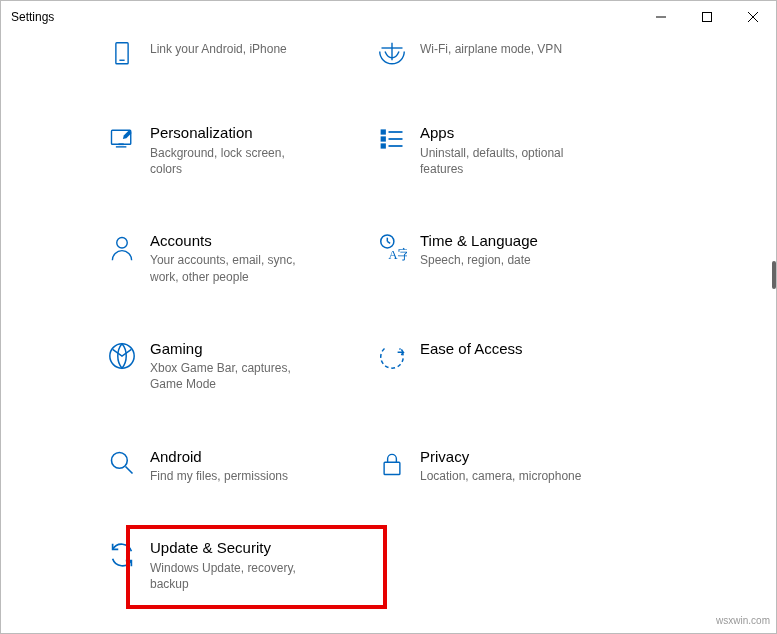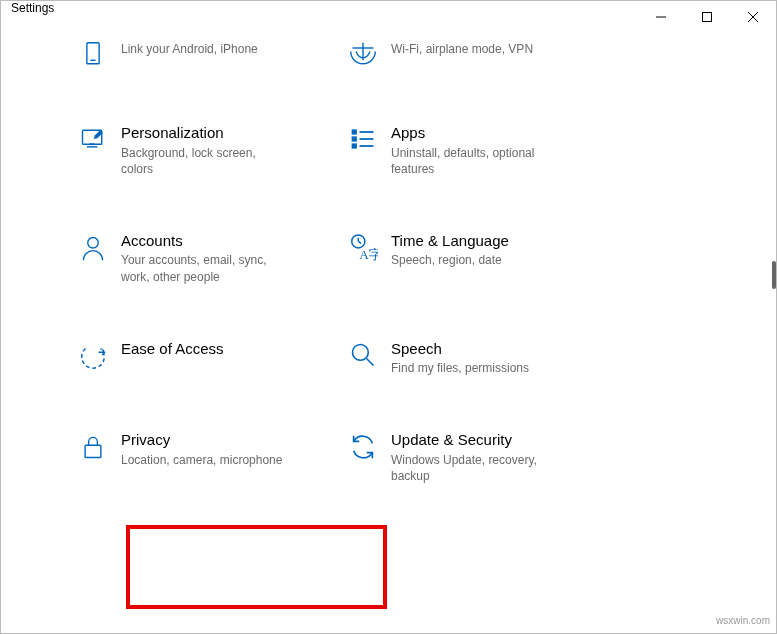--- a/index.html
+++ b/index.html
@@ -13,20 +13,21 @@
     .window {
       background: #ffffff;
       width: 777px;
       height: 634px;
       border: 1px solid #bbb;
       position: relative;
     }
     .titlebar {
       height: 32px;
       display: flex;
+      align-items: center;
       justify-content: space-between;
       background: #ffffff;
     }
     .title-text {
       font-size: 12px;
       padding-left: 10px;
       color: #000;
     }
     .window-controls {
       display: flex;
@@ -47,21 +48,21 @@
       left: 0;
       right: 0;
       bottom: 0;
       overflow: hidden;
     }
     .grid {
       display: grid;
       grid-template-columns: 270px 270px;
       column-gap: 0px;
       row-gap: 54px;
-      padding-left: 64px;
+      padding-left: 93px;
       padding-top: 6px;
     }
     .tile {
       display: flex;
       align-items: flex-start;
     }
     .icon-wrap {
       width: 56px;
       display: flex;
       justify-content: center;
@@ -214,20 +215,33 @@
             <line x1="11" y1="9" x2="14" y2="11"></line>
             <text x="12" y="28" font-size="14" fill="#0067c0" stroke="none" font-family="Segoe UI">A字</text>
           </svg>
         </div>
         <div class="labels">
           <div class="tile-title">Time &amp; Language</div>
           <div class="tile-sub">Speech, region, date</div>
         </div>
       </div>
 
+      <div class="tile">
+        <div class="icon-wrap">
+          <svg width="30" height="30" viewBox="0 0 32 32" stroke="#0067c0" fill="none" stroke-width="1.6">
+            <circle cx="16" cy="16" r="13"></circle>
+            <path d="M16 3 C10 10 10 22 16 29 C22 22 22 10 16 3 Z"></path>
+            <path d="M6 9 L16 16 L26 9"></path>
+          </svg>
+        </div>
+        <div class="labels">
+          <div class="tile-title">Gaming</div>
+          <div class="tile-sub">Xbox Game Bar, captures, Game Mode</div>
+        </div>
+      </div>
 
       <div class="tile">
         <div class="icon-wrap">
           <svg width="30" height="30" viewBox="0 0 32 32" stroke="#0067c0" fill="none" stroke-width="1.6">
             <path d="M8 8 A12 12 0 1 0 24 8" stroke-dasharray="4 3"></path>
             <path d="M22 12 l6 0 l-2 -3 M28 12 l-2 3"></path>
           </svg>
         </div>
         <div class="labels">
           <div class="tile-title">Ease of Access</div>
@@ -235,21 +249,21 @@
       </div>
 
       <div class="tile">
         <div class="icon-wrap">
           <svg width="28" height="28" viewBox="0 0 32 32" stroke="#0067c0" fill="none" stroke-width="1.8">
             <circle cx="13" cy="13" r="9"></circle>
             <line x1="20" y1="20" x2="28" y2="28"></line>
           </svg>
         </div>
         <div class="labels">
-          <div class="tile-title">Speech</div>
+          <div class="tile-title">Android</div>
           <div class="tile-sub">Find my files, permissions</div>
         </div>
       </div>
 
       <div class="tile">
         <div class="icon-wrap">
           <svg width="28" height="30" viewBox="0 0 32 32" stroke="#0067c0" fill="none" stroke-width="1.6">
             <rect x="7" y="14" width="18" height="14" rx="1"></rect>
             <path d="M11 14 v-4 a5 5 0 0 1 10 0 v4"></path>
           </svg>

